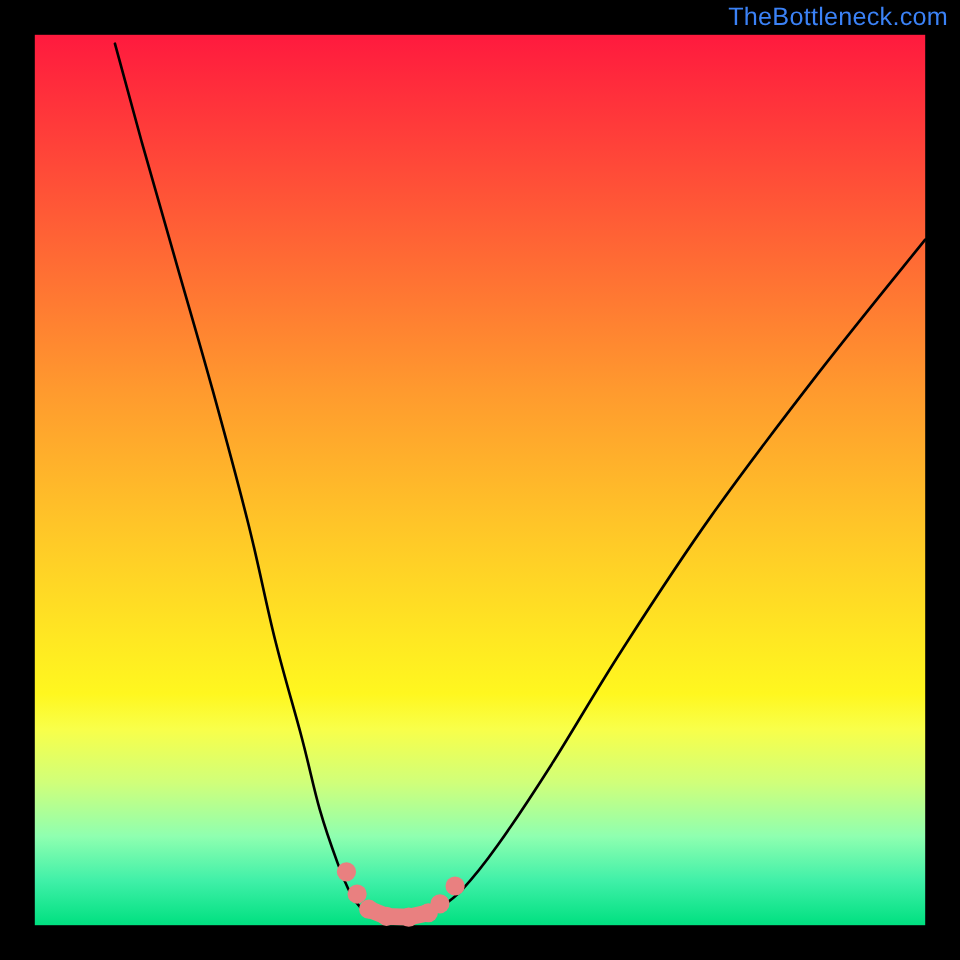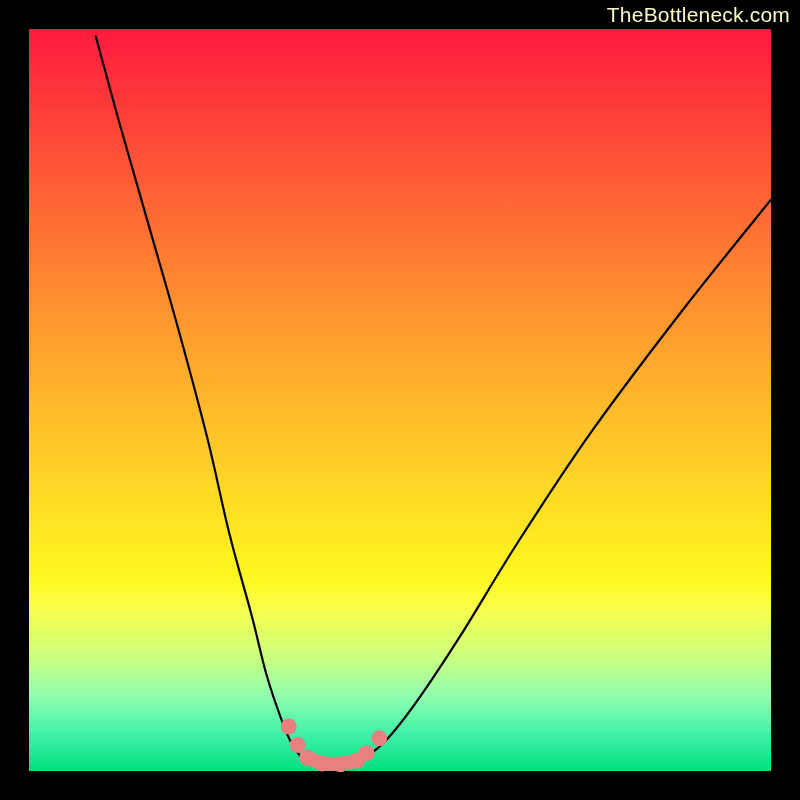--- a/index.html
+++ b/index.html
@@ -28,21 +28,21 @@
       #f8ff4a 78%,
       #d0ff7a 84%,
       #8fffb0 90%,
       #40f0a8 95%,
       #00e080 100%);
   }
   .watermark {
     position: absolute;
     top: 3px;
     right: 10px;
-    color: #fef9c3;
+    color: #3b82f6;
     font-size: 21px;
     letter-spacing: 0.2px;
     font-weight: 400;
   }
   svg.plot {
     position: absolute;
     left: 0; top: 0;
     width: 742px;
     height: 742px;
     overflow: visible;

